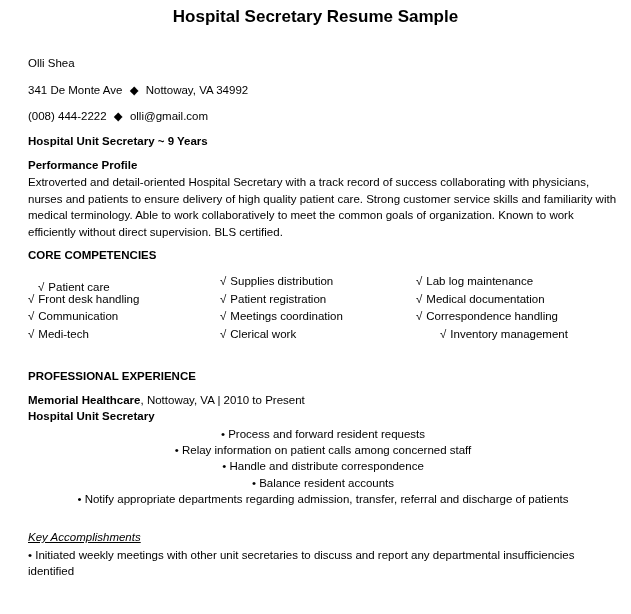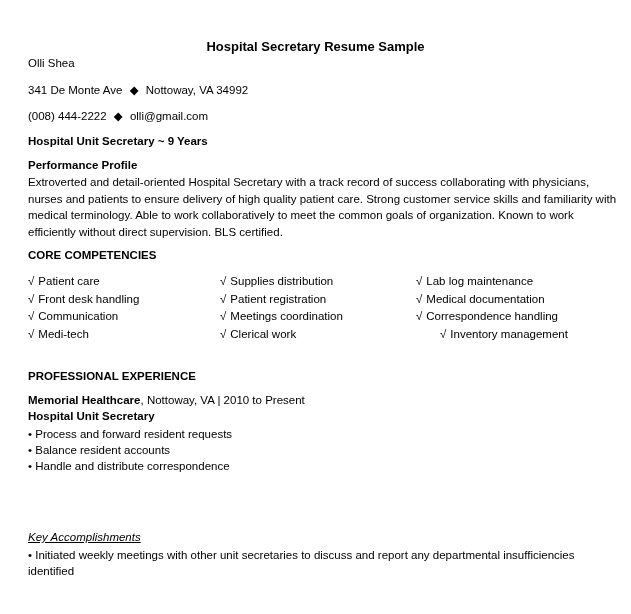--- a/index.html
+++ b/index.html
@@ -1,27 +1,27 @@
 <!DOCTYPE html>
 <html><head>
 <meta charset="utf-8">
 <style>
   html, body { margin: 0; padding: 0; background: #ffffff; }
   body { width: 631px; height: 614px; overflow: hidden; position: relative;
          font-family: "Liberation Sans", "DejaVu Sans", sans-serif; color: #000; font-size: 11.5px; }
   .doc { position: absolute; left: 0; top: 0; width: 631px; }
   .abs { position: absolute; left: 28px; white-space: nowrap; }
-  .title { position: absolute; top: 7px; left: 0; width: 631px; text-align: center; font-weight: bold; font-size: 13px; margin-top: 32px; }
+  .title { position: absolute; top: 7px; left: 0; width: 631px; text-align: center; font-weight: bold; font-size: 17px; }
   .bold { font-weight: bold; }
   .para { position: absolute; left: 28px; top: 174px; width: 590px; line-height: 16.5px; white-space: normal; }
   .comp-row { position: absolute; left: 28px; width: 590px; height: 18px; }
   .comp { position: absolute; top: 0; white-space: nowrap; }
   .comp .ck { margin-right: 4px; }
   .list { position: absolute; left: 28px; width: 590px; }
-  .li { height: 16.2px; line-height: 16.2px; white-space: nowrap; }
+  .li { height: 16.2px; line-height: 16.2px; white-space: nowrap; text-align: center; }
   .ka { text-decoration: underline; font-style: italic; }
   .acc { line-height: 16.2px; width: 575px; }
 </style>
 </head>
 <body>
 
 <div class="doc">
   <div class="title">Hospital Secretary Resume Sample</div>
 
   <div class="abs" style="top:57px">Olli Shea</div>
@@ -40,21 +40,21 @@
 
   <div class="abs bold" style="top:135px">Hospital Unit Secretary ~ 9 Years</div>
 
   <div class="abs bold" style="top:159px">Performance Profile</div>
   <div class="para">Extroverted and detail-oriented Hospital Secretary with a track record of success collaborating with physicians, nurses and patients to ensure delivery of high quality patient care. Strong customer service skills and familiarity with medical terminology. Able to work collaboratively to meet the common goals of organization. Known to work efficiently without direct supervision. BLS certified.</div>
 
   <div class="abs bold" style="top:249px">CORE COMPETENCIES</div>
 
   <div id="comp-container">
       <div class="comp-row" style="top: 275px;">
-        <span class="comp" style="left: 0px;"><span class="ck">√</span><span>Patient care</span></span>
+        <span class="comp" style="left: 10px; margin-top: 6px;"><span class="ck">√</span><span>Patient care</span></span>
         <span class="comp" style="left: 192px;"><span class="ck">√</span><span>Supplies distribution</span></span>
         <span class="comp" style="left: 388px;"><span class="ck">√</span><span>Lab log maintenance</span></span>
       </div>
       <div class="comp-row" style="top: 292.7px;">
         <span class="comp" style="left: 0px;"><span class="ck">√</span><span>Front desk handling</span></span>
         <span class="comp" style="left: 192px;"><span class="ck">√</span><span>Patient registration</span></span>
         <span class="comp" style="left: 388px;"><span class="ck">√</span><span>Medical documentation</span></span>
       </div>
       <div class="comp-row" style="top: 310.4px;">
         <span class="comp" style="left: 0px;"><span class="ck">√</span><span>Communication</span></span>
@@ -70,21 +70,23 @@
 
   <div class="abs bold" style="top:370px">PROFESSIONAL EXPERIENCE</div>
 
   <div class="abs" style="top:394px">
     <span class="bold">Memorial Healthcare</span><span>, Nottoway, VA | 2010 to Present</span>
   </div>
   <div class="abs bold" style="top:410px">Hospital Unit Secretary</div>
 
   <div class="list" id="duties" style="top:426px">
       <div class="li">• Process and forward resident requests</div>
+      <div class="li">• Relay information on patient calls among concerned staff</div>
+      <div class="li">• Handle and distribute correspondence</div>
       <div class="li">• Balance resident accounts</div>
-      <div class="li">• Handle and distribute correspondence</div>
+      <div class="li">• Notify appropriate departments regarding admission, transfer, referral and discharge of patients</div>
     </div>
 
   <div class="abs ka" style="top:531px">Key Accomplishments</div>
   <div class="list" id="accs" style="top:547px">
       <div class="acc">• Initiated weekly meetings with other unit secretaries to discuss and report any departmental insufficiencies identified</div>
     </div>
 </div>
 
 </body></html>

